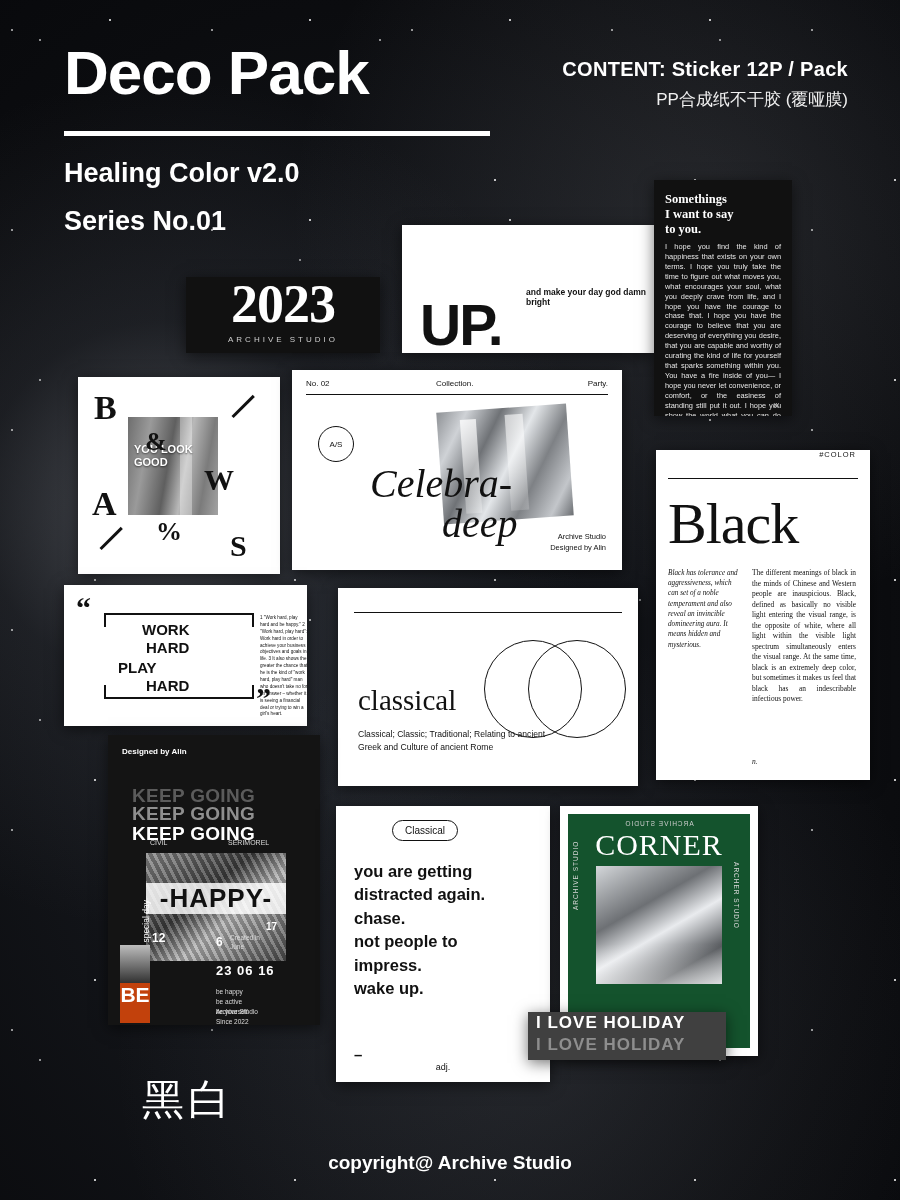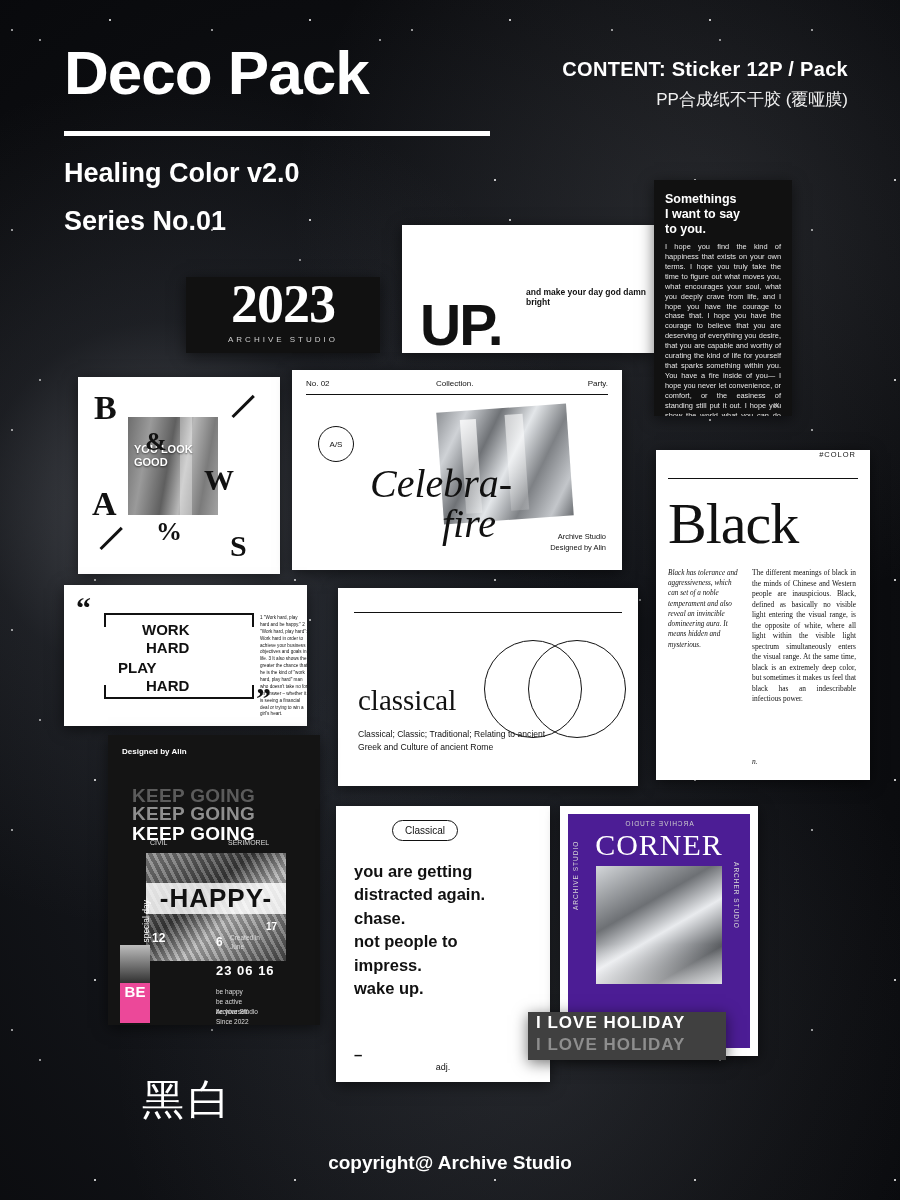--- a/index.html
+++ b/index.html
@@ -91,21 +91,21 @@
   }
 
   
   #c-light { left:402px; top:225px; width:252px; height:128px; }
   #c-light .l1 { position:absolute; left:18px; top:14px; font-size:57px; font-weight:bold; letter-spacing:-2px; color:#111; line-height:1; }
   #c-light .l2 { position:absolute; left:18px; top:72px; font-size:57px; font-weight:bold; letter-spacing:-2px; color:#111; line-height:1; }
   #c-light .note { position:absolute; left:124px; top:62px; font-size:8.5px; color:#111; font-weight:bold; }
 
   
   #c-some { left:654px; top:180px; width:138px; height:236px; background:#111; color:#fff; }
-  #c-some .h { position:absolute; left:11px; top:12px; font-size:12.5px; font-weight:bold; line-height:1.18; }
+  #c-some .h { position:absolute; left:11px; top:12px; font-size:12.5px; font-weight:bold; line-height:1.18;font-family:Liberation Serif, serif; }
   #c-some .b { position:absolute; left:11px; top:62px; width:116px; font-size:7.4px; line-height:1.34; color:#e6e6e6; text-align:justify; }
   #c-some .w { position:absolute; right:12px; bottom:8px; font-size:7px; color:#cfcfcf; font-style:italic; }
 
   
   #c-bw { left:78px; top:377px; width:202px; height:197px; }
   #c-bw .lb { position:absolute; color:#111; font-weight:bold; font-family:"Liberation Serif", serif; }
   #c-bw .b1 { left:16px; top:12px; font-size:34px; }
   #c-bw .b2 { left:67px; top:50px; font-size:26px; }
   #c-bw .b3 { left:14px; top:108px; font-size:34px; }
   #c-bw .b4 { left:126px; top:86px; font-size:30px; }
@@ -237,36 +237,36 @@
   }
   #c-keep .six { position:absolute; left:108px; top:200px; font-size:12px; font-weight:bold; color:#fff; }
   #c-keep .cin { position:absolute; left:122px; top:198px; font-size:6.5px; color:#ddd; line-height:1.4; }
   #c-keep .date { position:absolute; left:108px; top:228px; font-size:13px; font-weight:bold; letter-spacing:1px; }
   #c-keep .be { position:absolute; left:108px; top:252px; font-size:6.5px; line-height:1.5; color:#ddd; }
   #c-keep .arch { position:absolute; left:108px; top:272px; font-size:6.5px; line-height:1.5; color:#ddd; }
   #c-keep .filmL {
     position:absolute; left:12px; top:210px; width:30px; height:78px;
     background:linear-gradient(180deg,#bdbdbd,#2e2e2e 50%,#cfcfcf);
   }
-  #c-keep .filmLb { position:absolute; left:12px; top:248px; width:30px; height:40px; background:#ec4899; color:#fff; font-size:15px; font-weight:bold; text-align:center; }
+  #c-keep .filmLb { position:absolute; left:12px; top:248px; width:30px; height:40px; background:#c2410c; color:#fff; font-size:21px; font-weight:bold; text-align:center; }
 
   
   #c-dis { left:336px; top:806px; width:214px; height:276px; }
   #c-dis .pill {
     position:absolute; left:56px; top:14px; padding:4px 12px; border:1px solid #111; border-radius:20px;
     font-size:10px; color:#111;
   }
   #c-dis .lines { position:absolute; left:18px; top:54px; width:186px; }
   #c-dis .lines div { font-size:16.5px; font-weight:bold; color:#111; line-height:1.42; }
   #c-dis .dash { position:absolute; left:18px; top:240px; font-size:15px; font-weight:bold; color:#111; }
   #c-dis .adj { position:absolute; left:0; bottom:10px; width:214px; text-align:center; font-size:9px; color:#111; }
 
   
   #c-corner { left:560px; top:806px; width:198px; height:250px; background:#fff; }
-  #c-corner .inner { position:absolute; inset:8px; background:#4c1d95; }
+  #c-corner .inner { position:absolute; inset:8px; background:#14532d; }
   #c-corner .topline { position:absolute; left:0; top:6px; width:182px; text-align:center; color:#cfcfcf; font-size:6.5px; letter-spacing:1px; transform:scaleX(-1); }
   #c-corner .corner {
     position:absolute; left:0; top:14px; width:182px; text-align:center;
     font-family:"Liberation Serif", serif; font-size:30px; color:#fff; letter-spacing:1px;
   }
   #c-corner .photo {
     position:absolute; left:28px; top:52px; width:126px; height:118px;
     background:linear-gradient(150deg,#d4d7da,#6d7074 35%,#e9ebee 55%,#55585c 80%,#c0c3c6);
   }
   #c-corner .photo:after{
@@ -333,21 +333,21 @@
 <div class="card shadow" id="c-celeb">
   <div class="top">
     <span class="t1">No. 02</span>
     <span class="t2">Collection.</span>
     <span class="t3">Party.</span>
   </div>
   <div class="hr"></div>
   <div class="ring">A/S</div>
   <div class="photo"></div>
   <div class="word1">Celebra-</div>
-  <div class="word2">fire</div>
+  <div class="word2">deep</div>
   <div class="cred" style="white-space:pre-line">Archive Studio
 Designed by Alin</div>
 </div>
 
 <div class="card shadow" id="c-work">
   <div class="quo1">“</div>
   <div class="quo2">”</div>
   <div class="bracket">
     <i class="h1"></i>
       <i class="h2"></i>

